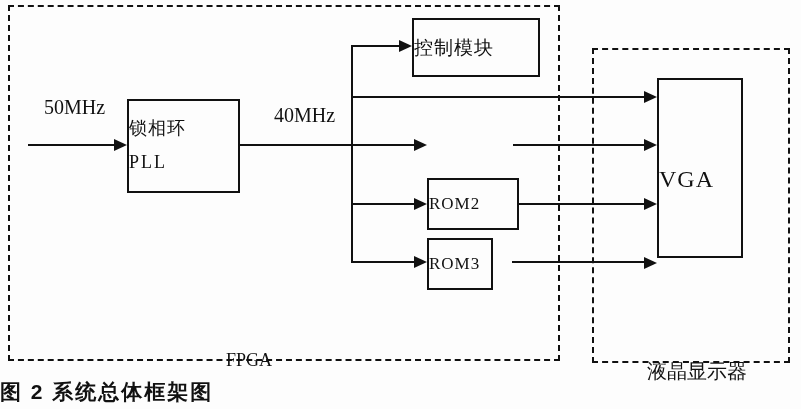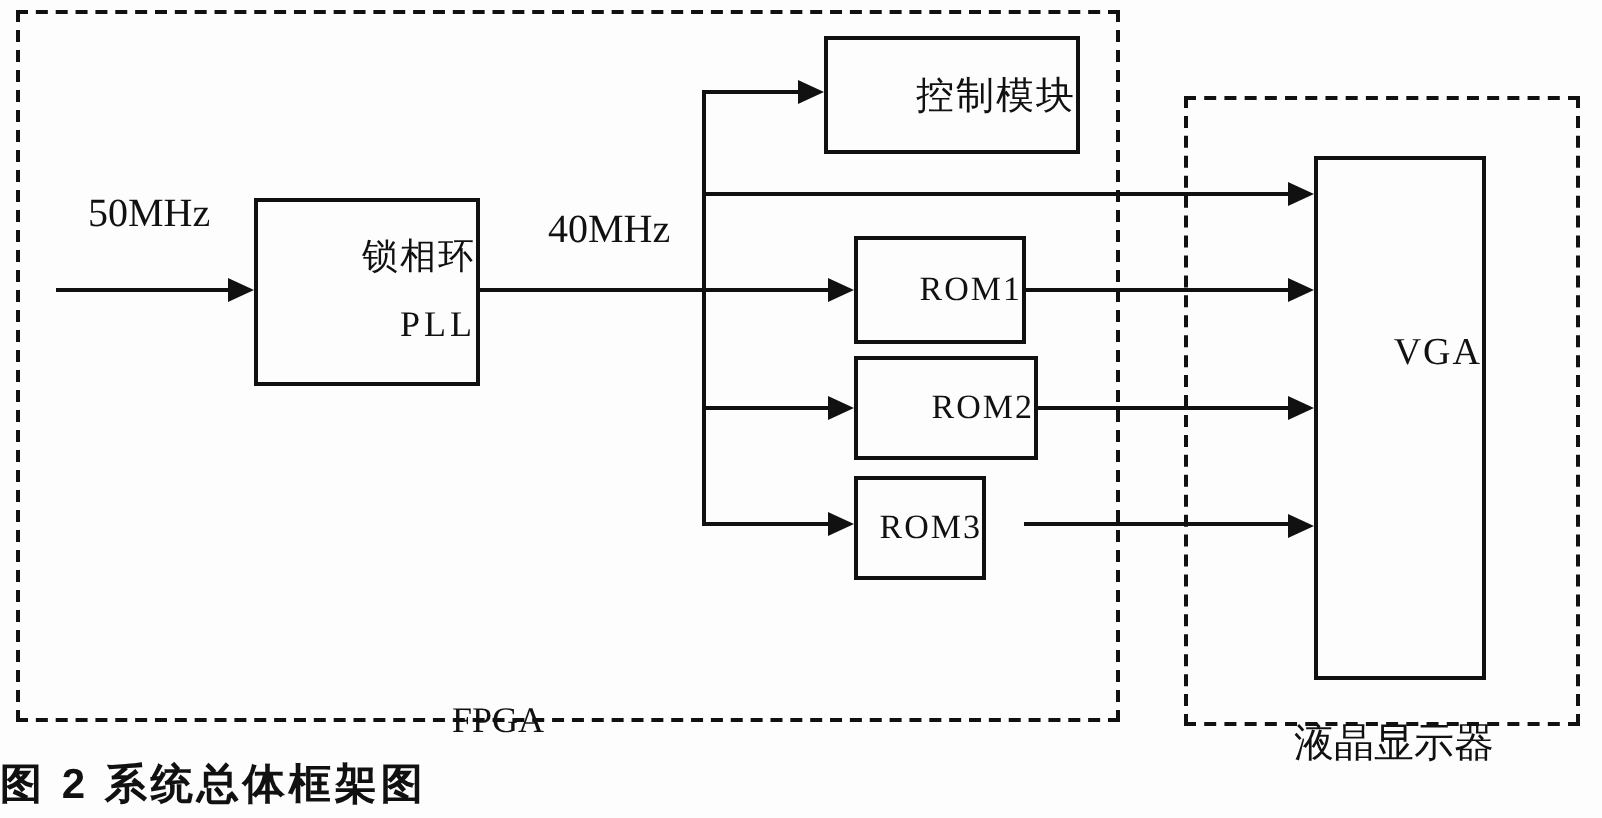--- a/index.html
+++ b/index.html
@@ -20,21 +20,21 @@
     border: 2px dashed #111111;
     background: transparent;
   }
 
   .block {
     position: absolute;
     border: 2px solid #111111;
     background: #fdfdfd;
     display: flex;
     flex-direction: column;
-    align-items: flex-end;
+    align-items: flex-start;
     justify-content: center;
     font-size: 18px;
     letter-spacing: 1px;
     z-index: 3;
   }
 
   .hline { position: absolute; height: 2px; background: #111111; z-index: 2; }
   .vline { position: absolute; width: 2px; background: #111111; z-index: 2; }
 
   .arrow-right {
@@ -103,33 +103,30 @@
 
   <div class="block" style="left:127px; top:99px; width:113px; height:94px;">
     <span class="pll-line1">锁相环</span>
     <span class="pll-line2">PLL</span>
   </div>
 
   <div class="block" style="left:412px; top:18px; width:128px; height:59px; font-size:19px;">
     <span>控制模块</span>
   </div>
 
-  <div class="block" style="left:427px; top:118px; width:86px; height:54px; font-size:17px;">
-    <span>ROM1</span>
-  </div>
 
   <div class="block" style="left:427px; top:178px; width:92px; height:52px; font-size:17px;">
     <span>ROM2</span>
   </div>
 
   <div class="block" style="left:427px; top:238px; width:66px; height:52px; font-size:17px;">
     <span>ROM3</span>
   </div>
 
-  <div class="block" style="left:657px; top:78px; width:86px; height:262px; font-size:19px; justify-content:flex-start; padding-top:86px;font-family:Liberation Serif, serif;">
+  <div class="block" style="left:657px; top:78px; width:86px; height:180px; font-size:24px; justify-content:flex-start; padding-top:86px;font-family:Liberation Serif, serif;">
     <span>VGA</span>
   </div>
 
   <div class="lbl" style="left:44px; top:96px;">50MHz</div>
   <div class="lbl" style="left:274px; top:104px;">40MHz</div>
   <div class="lbl region-lbl" style="left:226px; top:313px;">FPGA</div>
   <div class="lbl region-lbl" style="left:592px; top:321px; width:210px; text-align:center; font-size:20px;">液晶显示器</div>
 
   <div class="caption">图 2  系统总体框架图</div>
 

